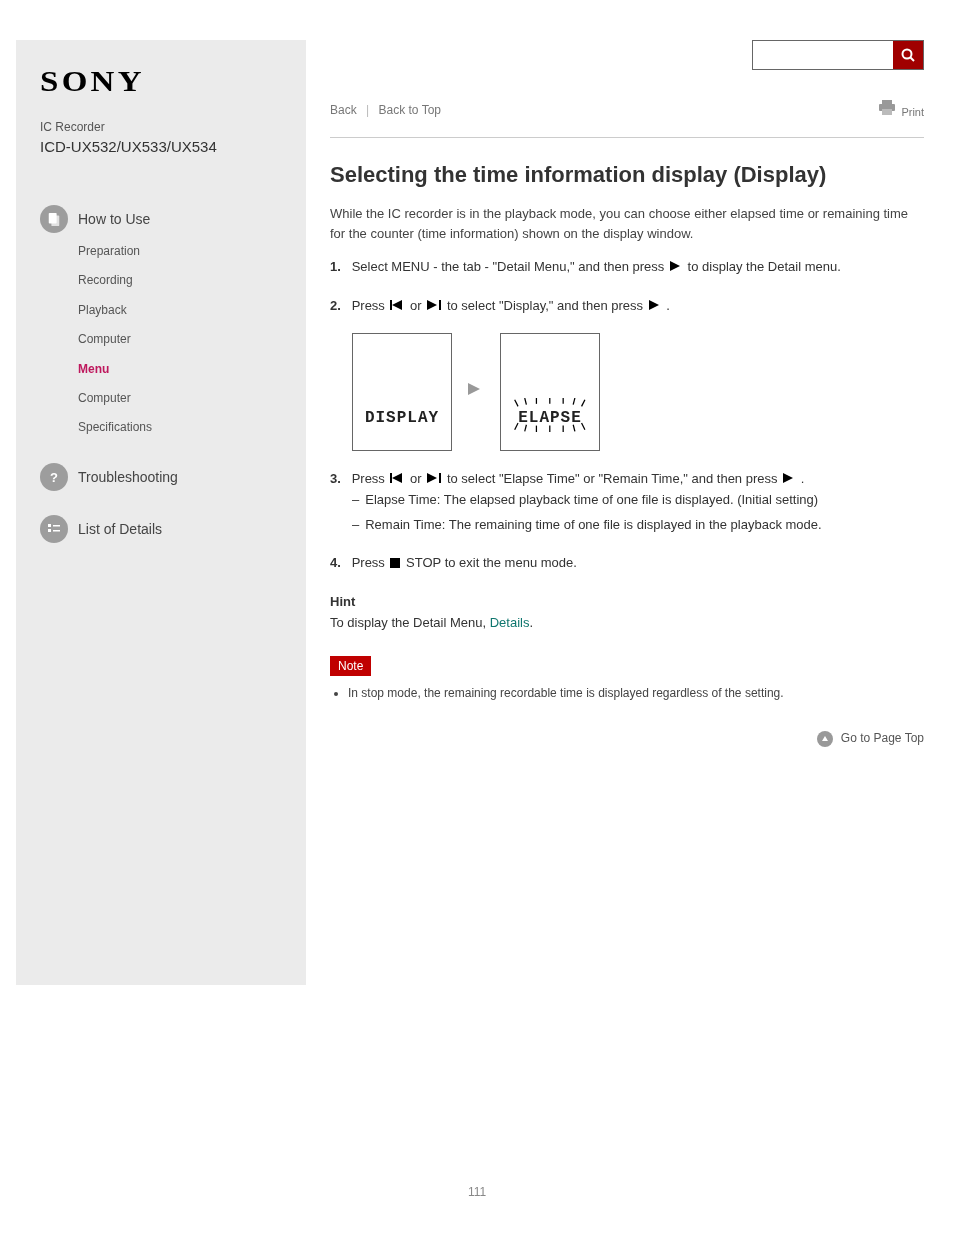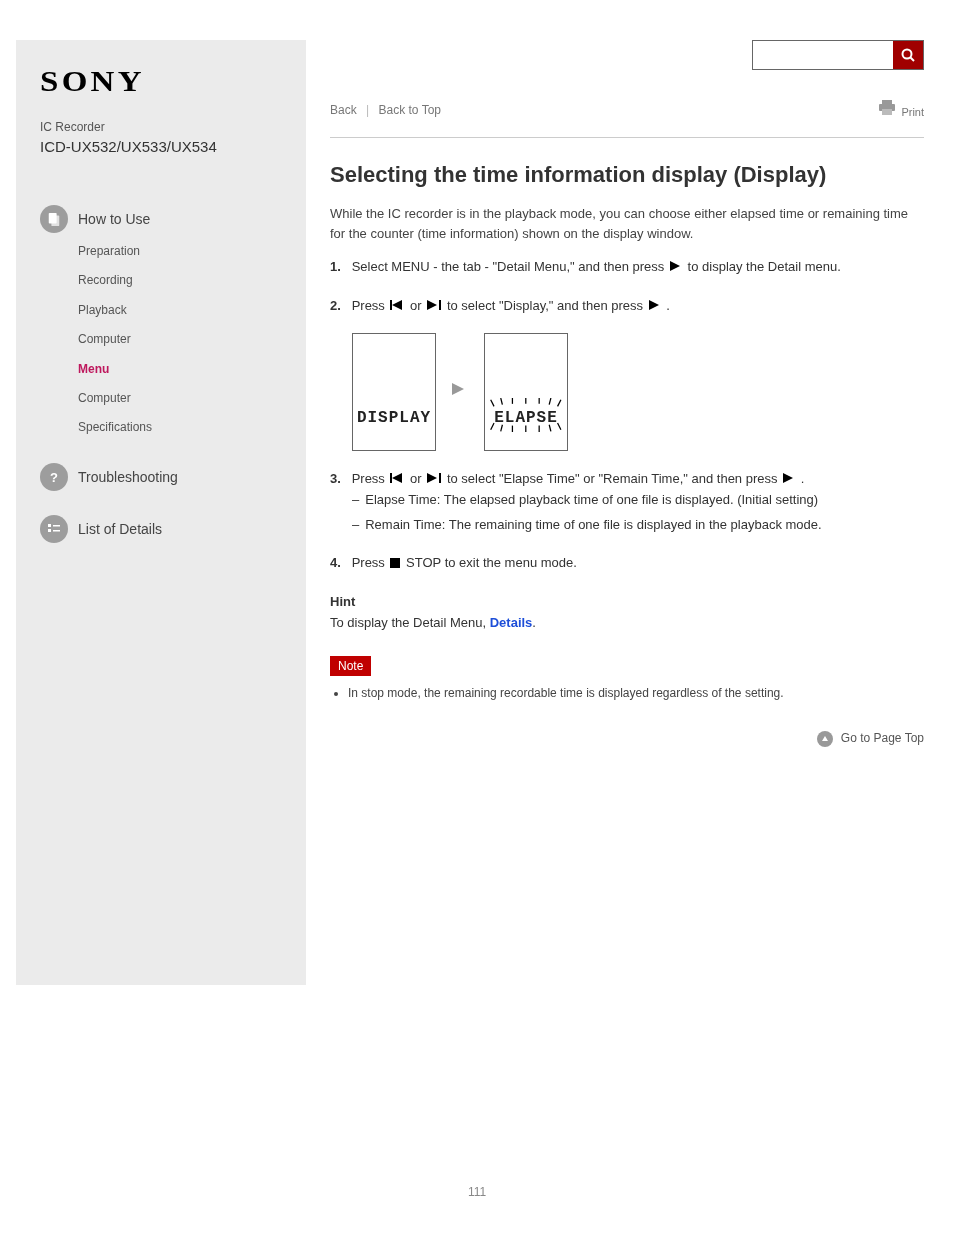--- a/index.html
+++ b/index.html
@@ -149,21 +149,21 @@
     margin: 0 2px;
   }
   .diagram {
     display: flex;
     align-items: center;
     gap: 14px;
     margin: 16px 0 16px 22px;
   }
   .display-box {
     border: 1px solid #666;
-    width: 84px;
+    width: 100px;
     height: 118px;
     display: flex;
     align-items: flex-end;
     justify-content: center;
     padding-bottom: 18px;
   }
   .lcd-text {
     font-family: 'Courier New', monospace;
     font-weight: bold;
     font-size: 16px;
@@ -185,24 +185,23 @@
     line-height: 1.6;
   }
   .bullet-line { display: flex; gap: 6px; margin-bottom: 4px; }
   .bullet-dot { flex-shrink: 0; }
   .hint {
     margin-top: 12px;
     font-size: 13px;
     line-height: 1.6;
   }
   .details-link {
-    color: #1d4ed8;
+    color: #0f766e;
     text-decoration: none;
     cursor: pointer;
-    font-weight: bold;
   }
   .note-label {
     display: inline-block;
     background: #c00000;
     color: #fff;
     font-size: 12px;
     padding: 3px 8px;
     margin-top: 22px;
     margin-bottom: 8px;
   }

